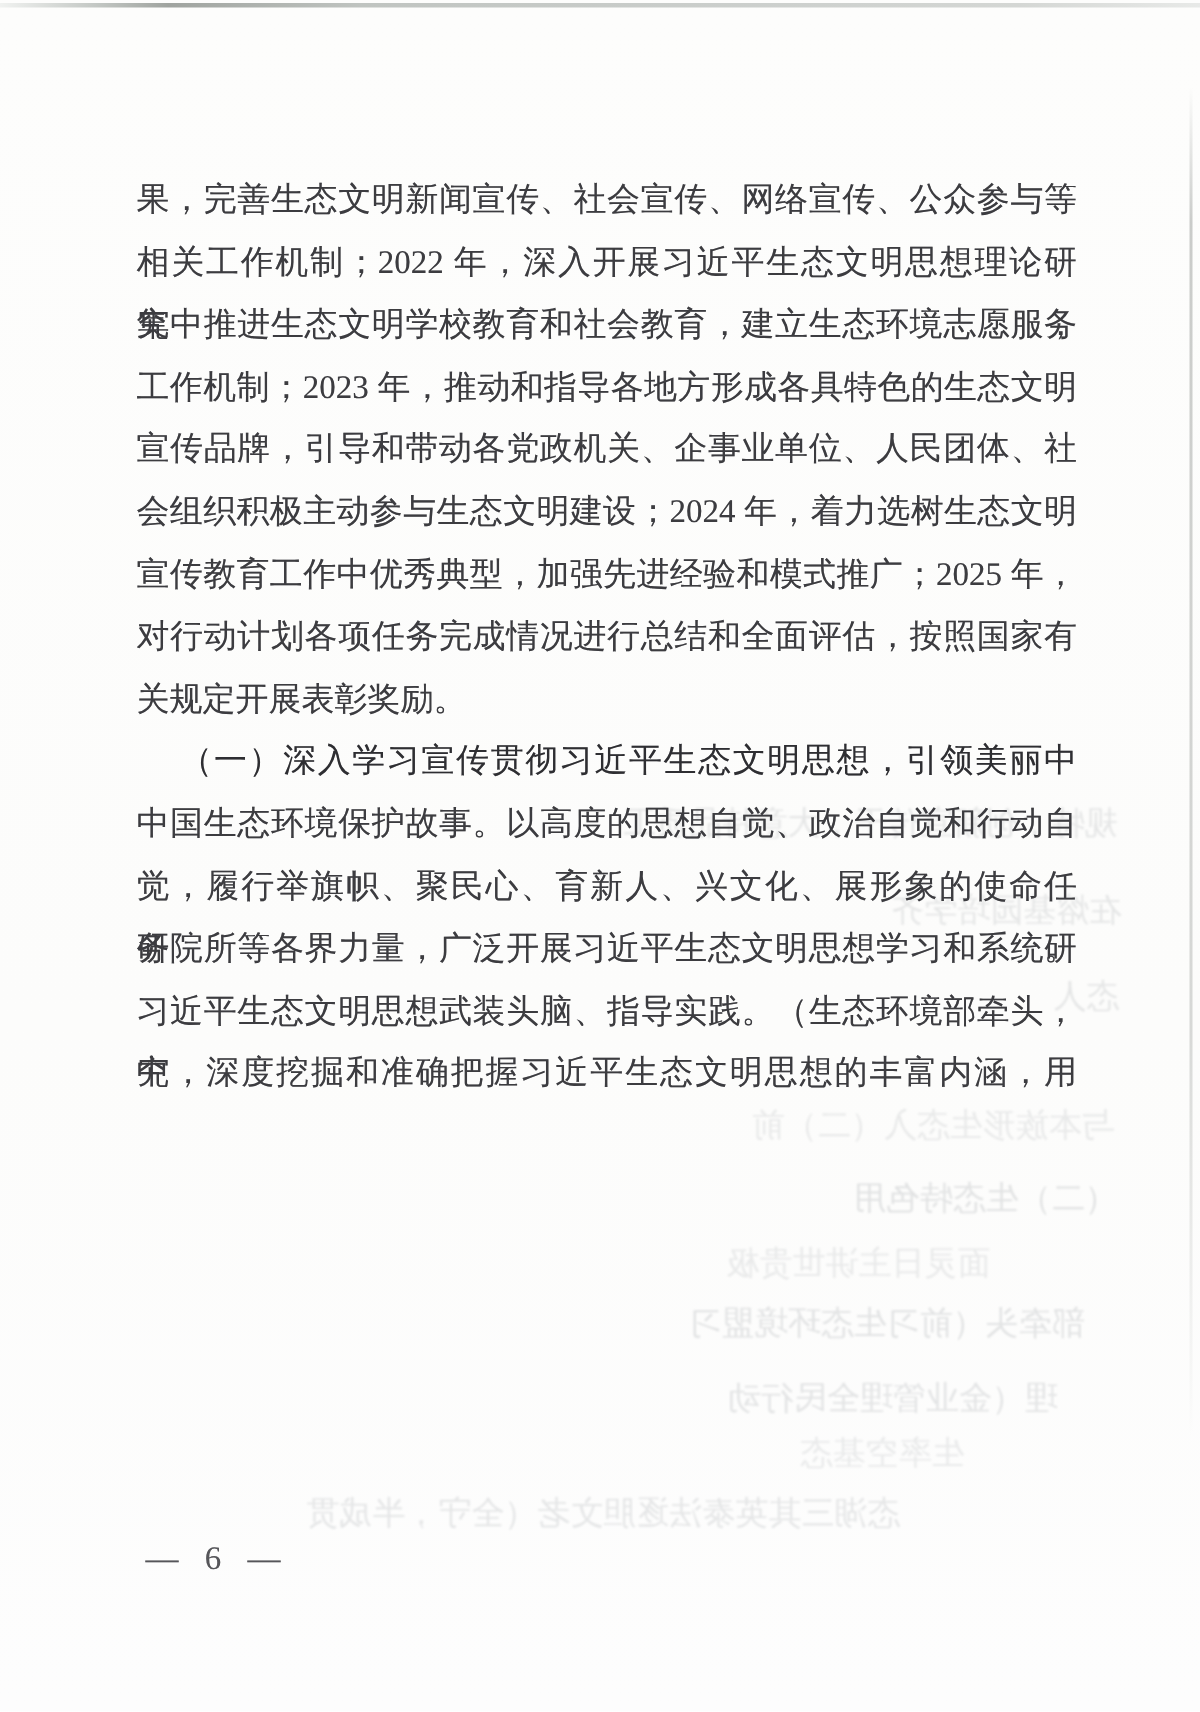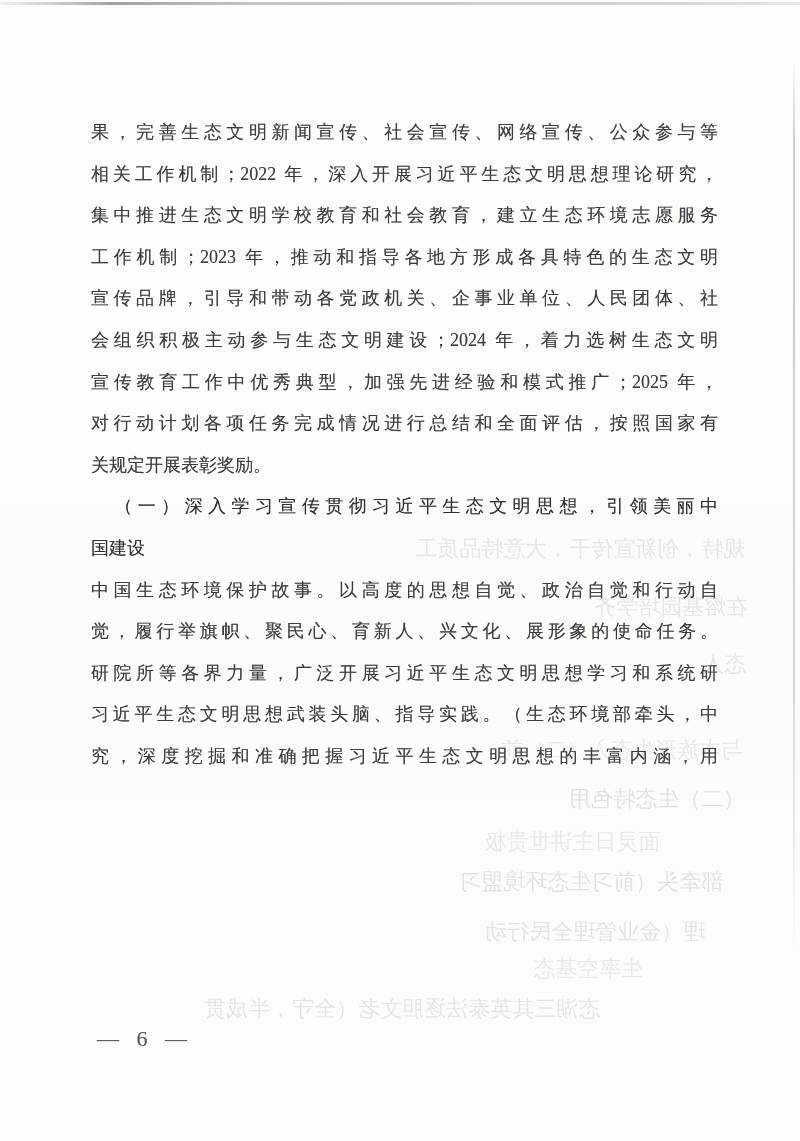--- a/index.html
+++ b/index.html
@@ -20,21 +20,21 @@
     opacity:.85;
   }
   .edge-right{
     position:absolute;left:793px;top:58px;width:2px;height:900px;
     background:linear-gradient(180deg,rgba(150,153,150,0),rgba(160,163,160,.55) 10%,rgba(170,173,170,.45) 70%,rgba(170,173,170,0));
   }
   
   .textblock{
     position:absolute;left:91px;top:112px;width:627px;
     color:#3c3c40;
-    font-size:18px;
+    font-size:22px;
   }
   .line{
     height:41.6px;line-height:41.6px;
     white-space:nowrap;
     text-shadow:0 0 .4px rgba(60,60,64,.45);
   }
   .line.j{
     white-space:normal;
     text-align:justify;
     text-align-last:justify;
@@ -97,21 +97,20 @@
     <div class="line j">相关工作机制；2022 年，深入开展习近平生态文明思想理论研究，</div>
     <div class="line j">集中推进生态文明学校教育和社会教育，建立生态环境志愿服务</div>
     <div class="line j">工作机制；2023 年，推动和指导各地方形成各具特色的生态文明</div>
     <div class="line j">宣传品牌，引导和带动各党政机关、企事业单位、人民团体、社</div>
     <div class="line j">会组织积极主动参与生态文明建设；2024 年，着力选树生态文明</div>
     <div class="line j">宣传教育工作中优秀典型，加强先进经验和模式推广；2025 年，</div>
     <div class="line j">对行动计划各项任务完成情况进行总结和全面评估，按照国家有</div>
     <div class="line">关规定开展表彰奖励。</div>
 
     <div class="line j b ind-h">（一）深入学习宣传贯彻习近平生态文明思想，引领美丽中</div>
-    <div class="line b">国建设</div>
 
     <div class="line j">中国生态环境保护故事。以高度的思想自觉、政治自觉和行动自</div>
     <div class="line j">觉，履行举旗帜、聚民心、育新人、兴文化、展形象的使命任务。</div>
 
     <div class="line j">研院所等各界力量，广泛开展习近平生态文明思想学习和系统研</div>
     <div class="line j">习近平生态文明思想武装头脑、指导实践。（生态环境部牵头，中</div>
     <div class="line j">究，深度挖掘和准确把握习近平生态文明思想的丰富内涵，用</div>
 
   </div>
 

